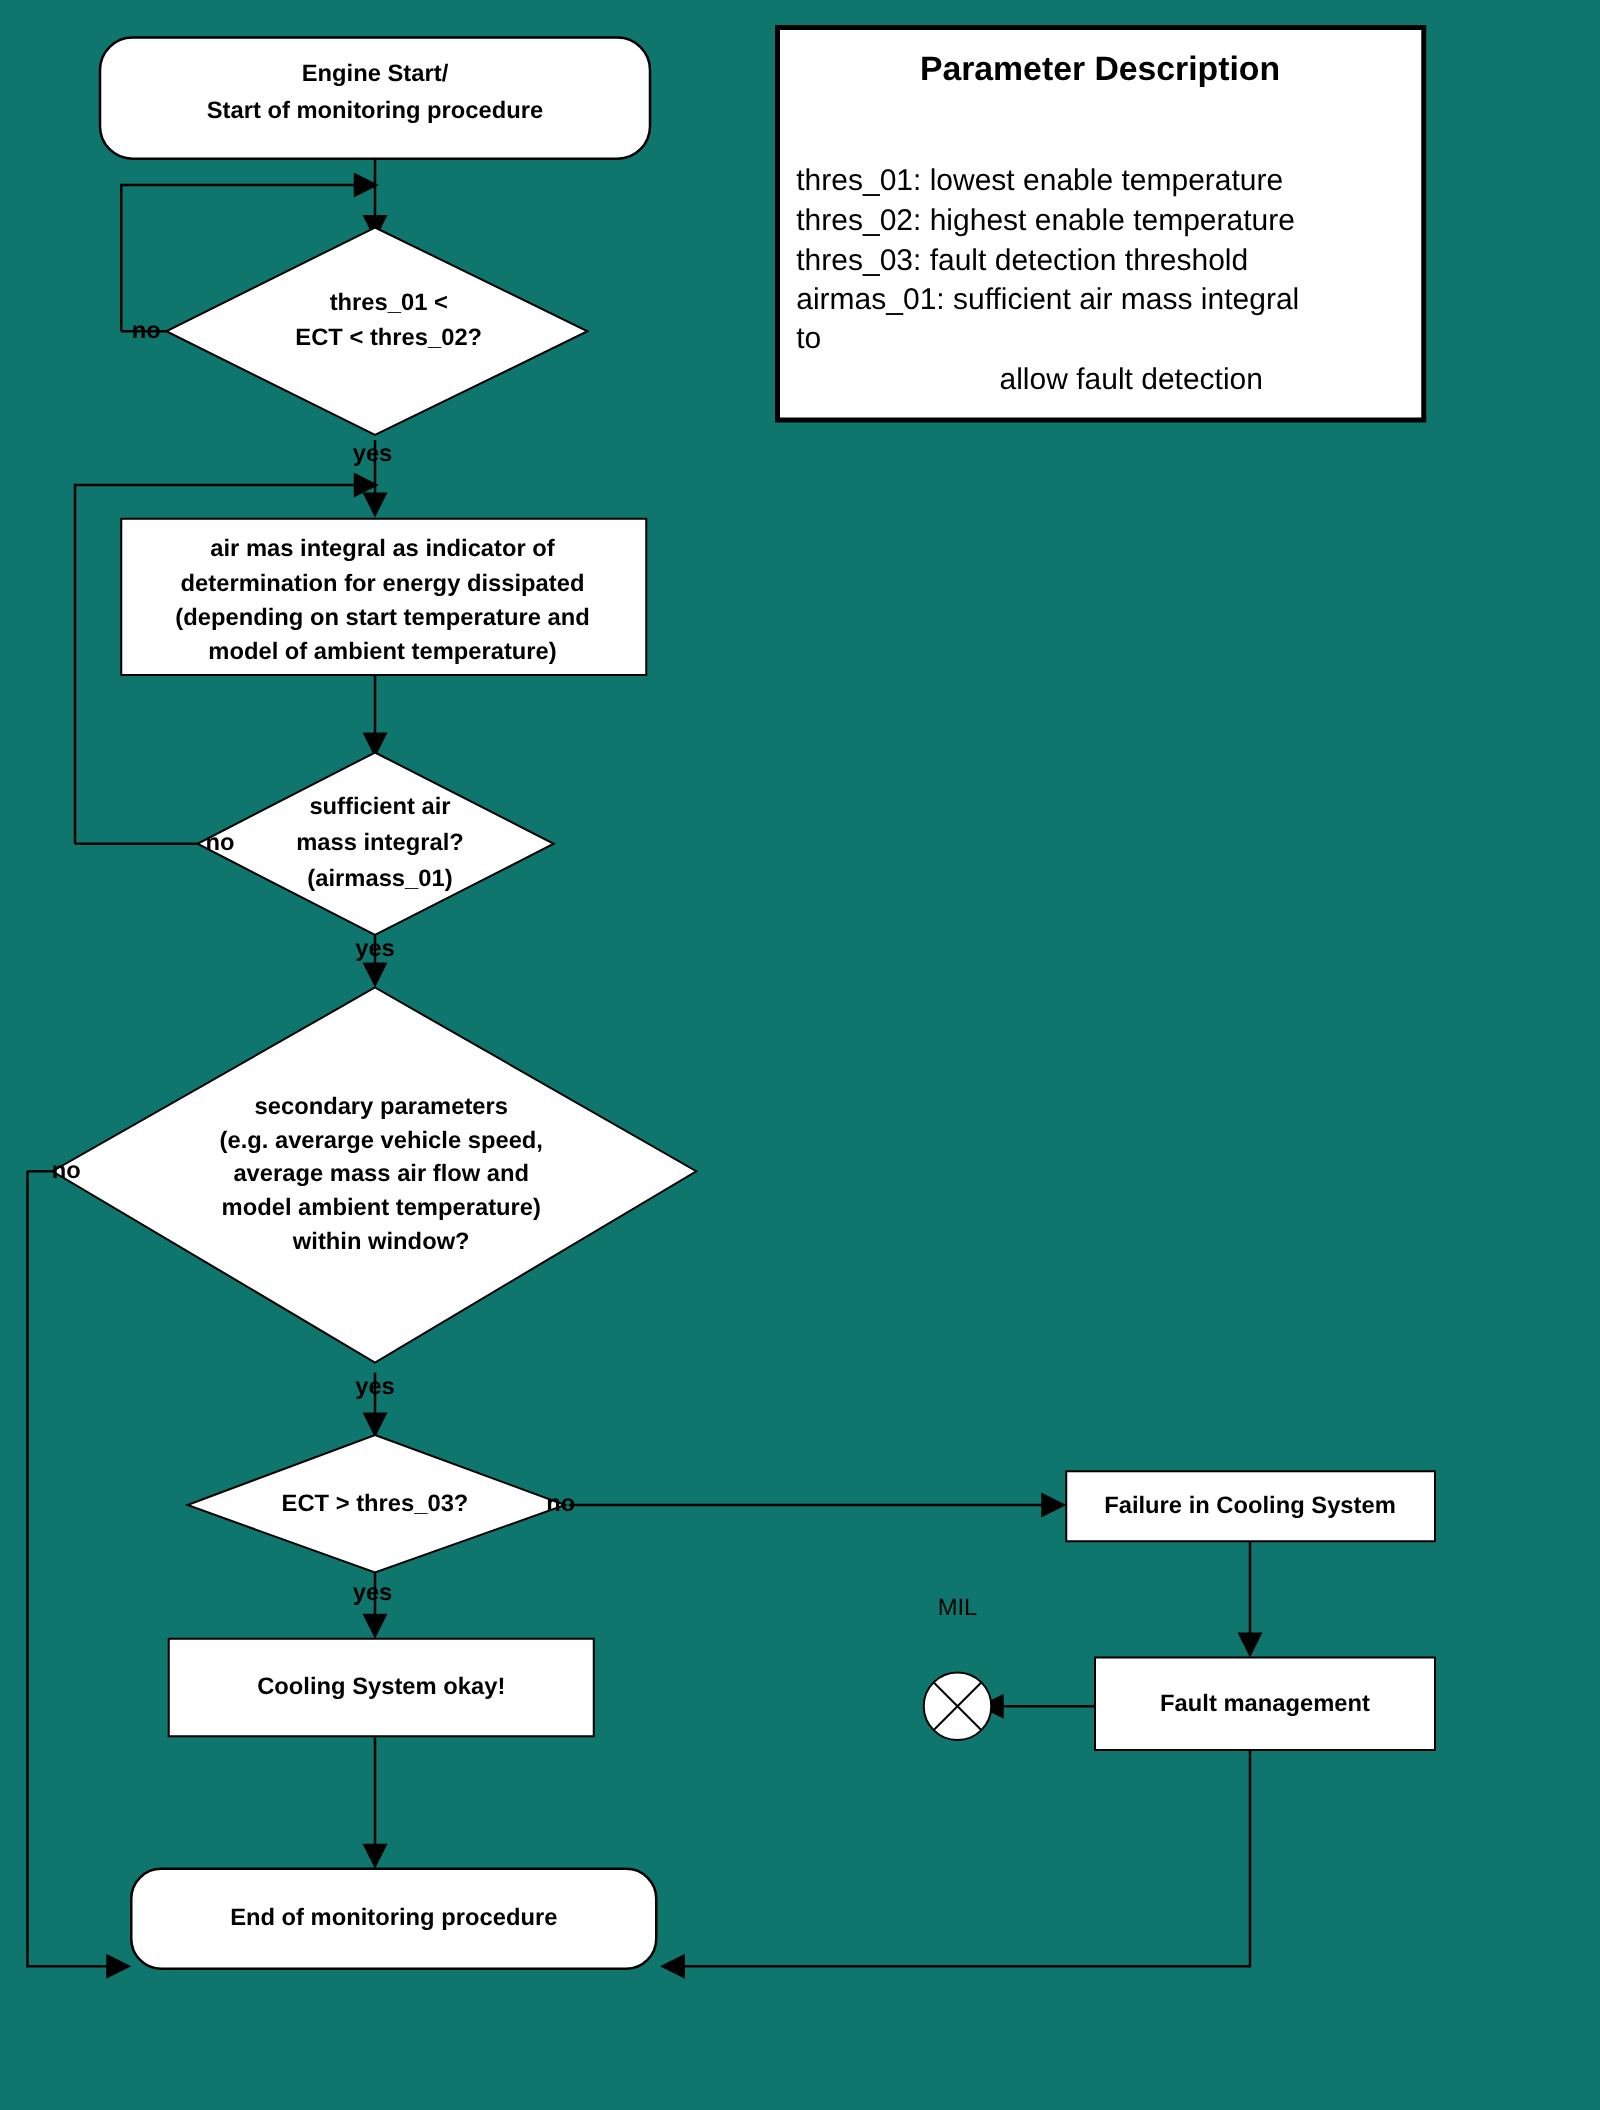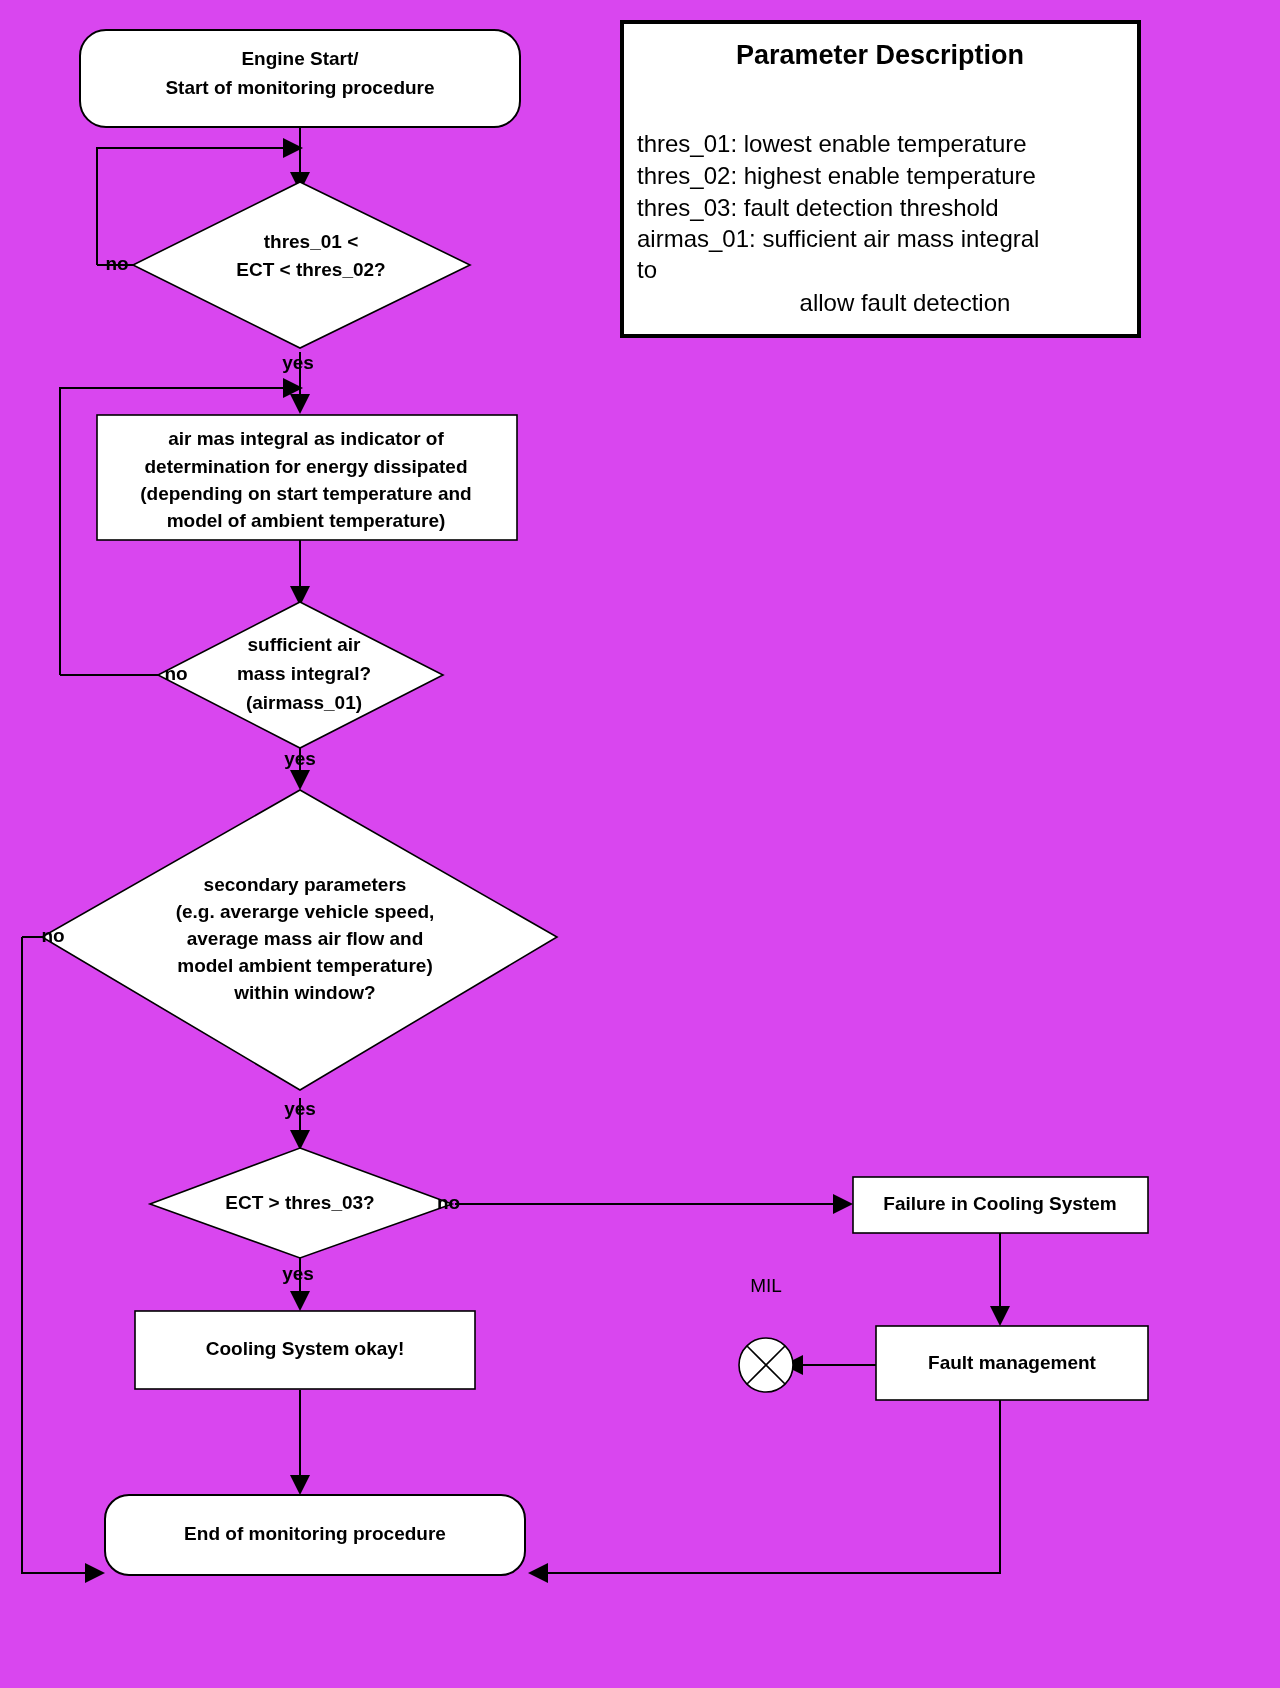--- a/index.html
+++ b/index.html
@@ -4,21 +4,21 @@
 <style>
   html, body {
     margin: 0;
     padding: 0;
     background: #ffffff;
   }
   #page {
     position: relative;
     width: 1280px;
     height: 1688px;
-    background: #d946ef;
+    background: #0f766e;
     font-family: "Liberation Sans", sans-serif;
     overflow: hidden;
   }
   svg#flow {
     position: absolute;
     left: 0;
     top: 0;
     width: 1280px;
     height: 1688px;
   }

